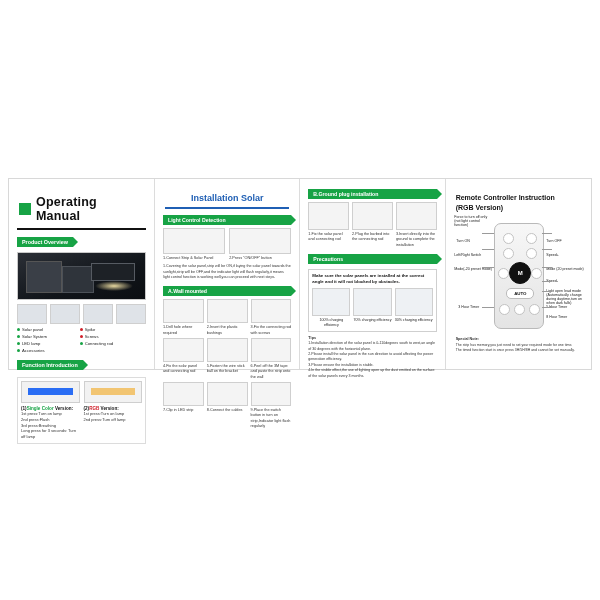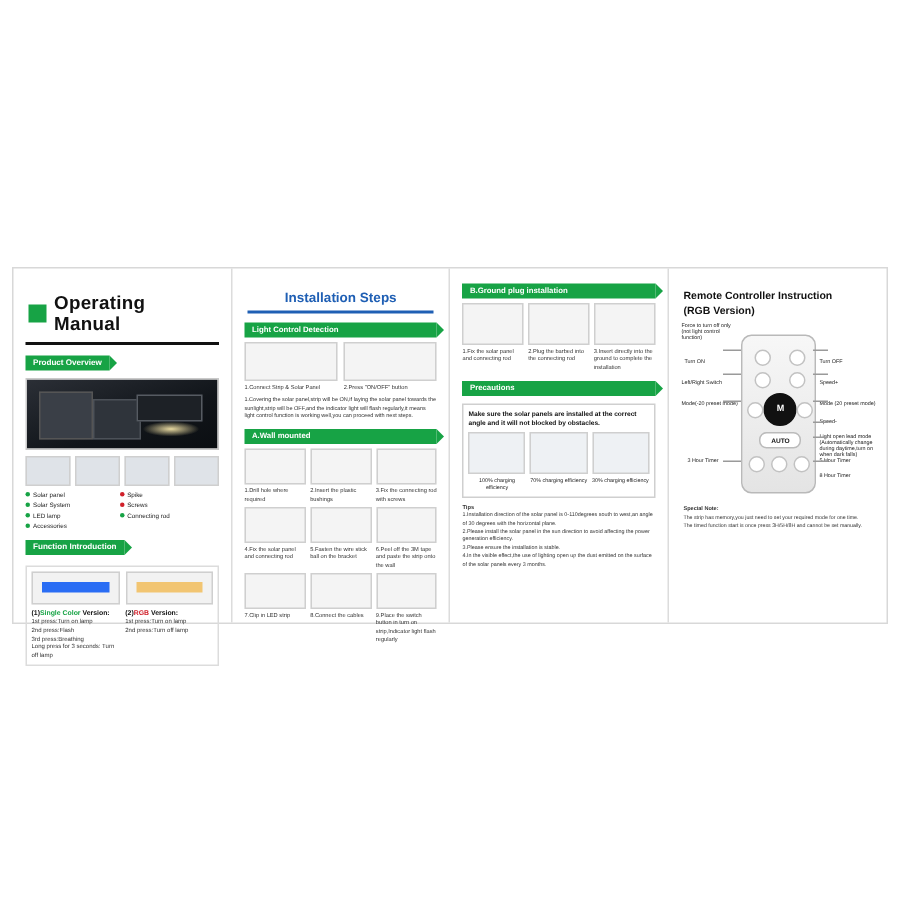--- a/index.html
+++ b/index.html
@@ -2,21 +2,21 @@
 <html><head>
 <meta charset="utf-8">
 <style>
   html,body{margin:0;padding:0;}
   body{
     width:600px;height:600px;background:#ffffff;
     font-family:"Liberation Sans",sans-serif;
     -webkit-font-smoothing:antialiased;
   }
   #sheet{
-    position:absolute;left:8px;top:178px;width:584px;height:238px;
+    position:absolute;left:8px;top:178px;width:584px;height:192px;
     background:#ffffff;border:1px solid #d8d8d8;display:flex;
     box-sizing:border-box;
   }
   .panel{position:relative;box-sizing:border-box;padding:6px 6px 4px 6px;}
   .p1{width:146px;border-right:1px solid #dcdcdc;}
   .p2{width:146px;border-right:1px solid #dcdcdc;}
   .p3{width:146px;border-right:1px solid #dcdcdc;}
   .p4{width:146px;}
 
   
@@ -216,21 +216,21 @@
             <span>(2)</span><span class="red">RGB</span><span> Version:</span>
           </div>
           <div class="li">1st press:Turn on lamp</div>
           <div class="li">2nd press:Turn off lamp</div>
         </div>
       </div>
     </div>
   </div>
 
   <div class="panel p2">
-    <div class="blue-head">Installation Steps</div>
+    <div class="blue-head">Installation Solar</div>
 
     <span class="sec-bar">Light Control Detection</span>
 
     <div class="grid2">
       <div class="cell">
         <div class="ph devdark"></div>
         <div class="cap">1.Connect Strip &amp; Solar Panel</div>
       </div>
       <div class="cell">
         <div class="ph devgray"></div>

